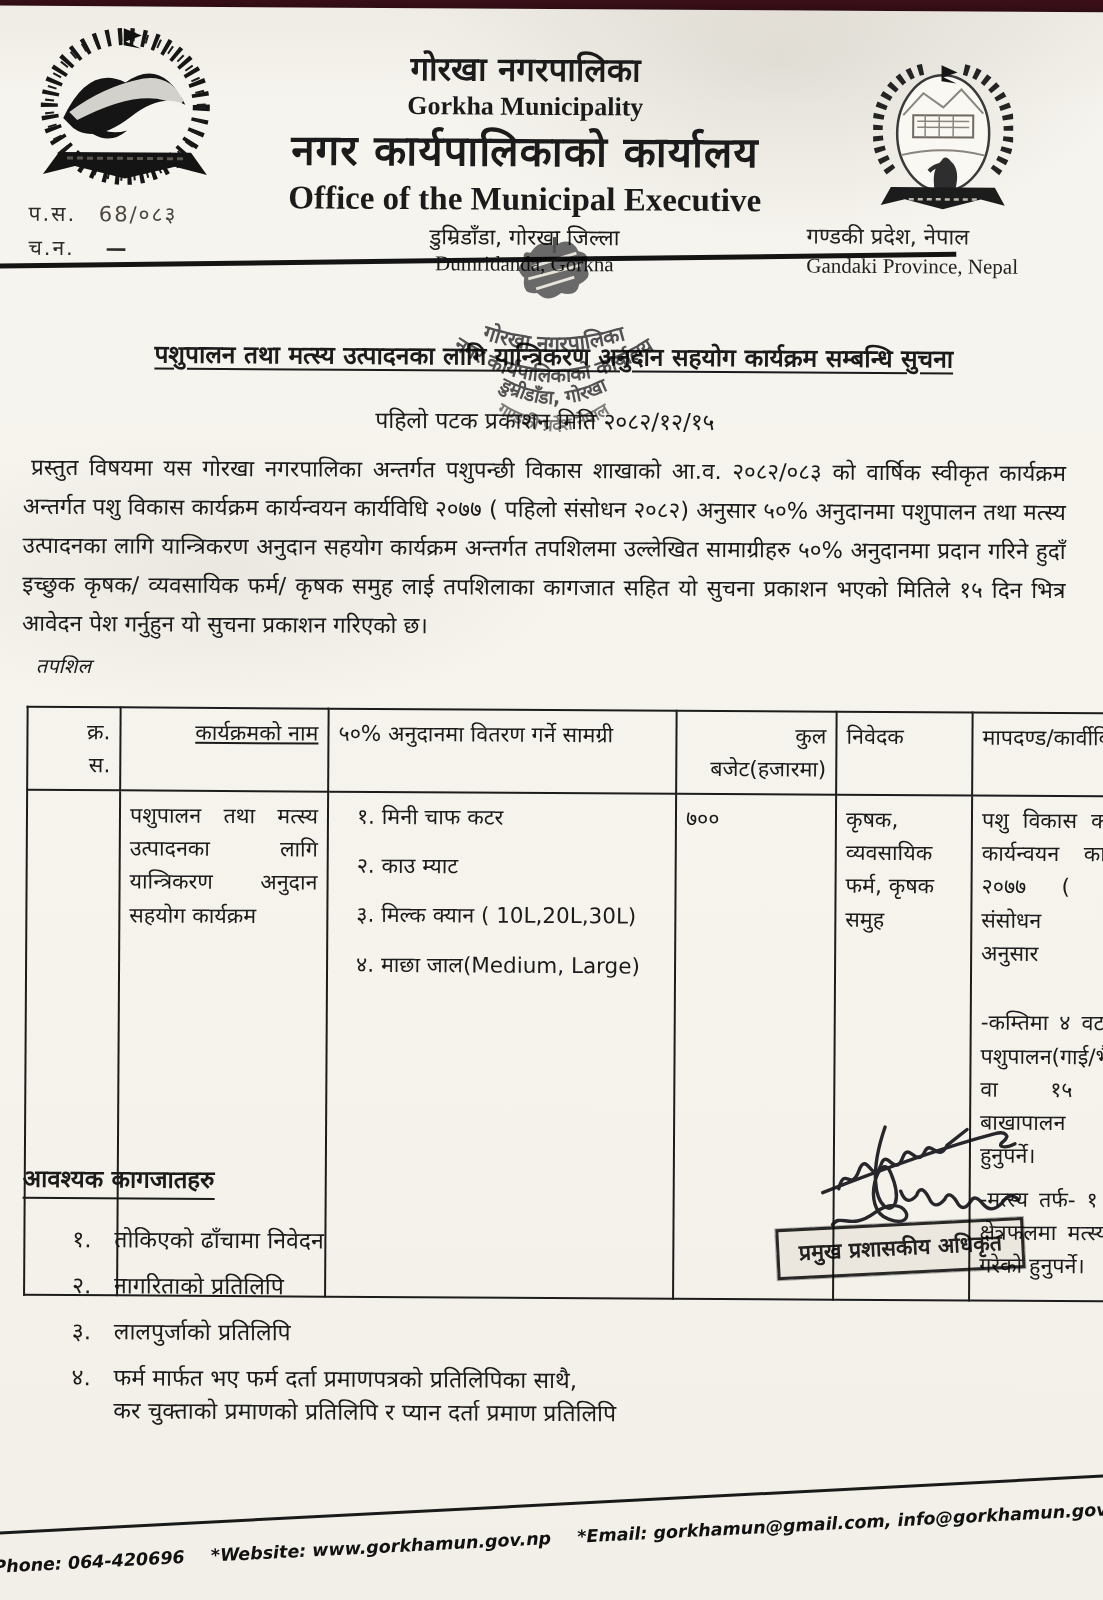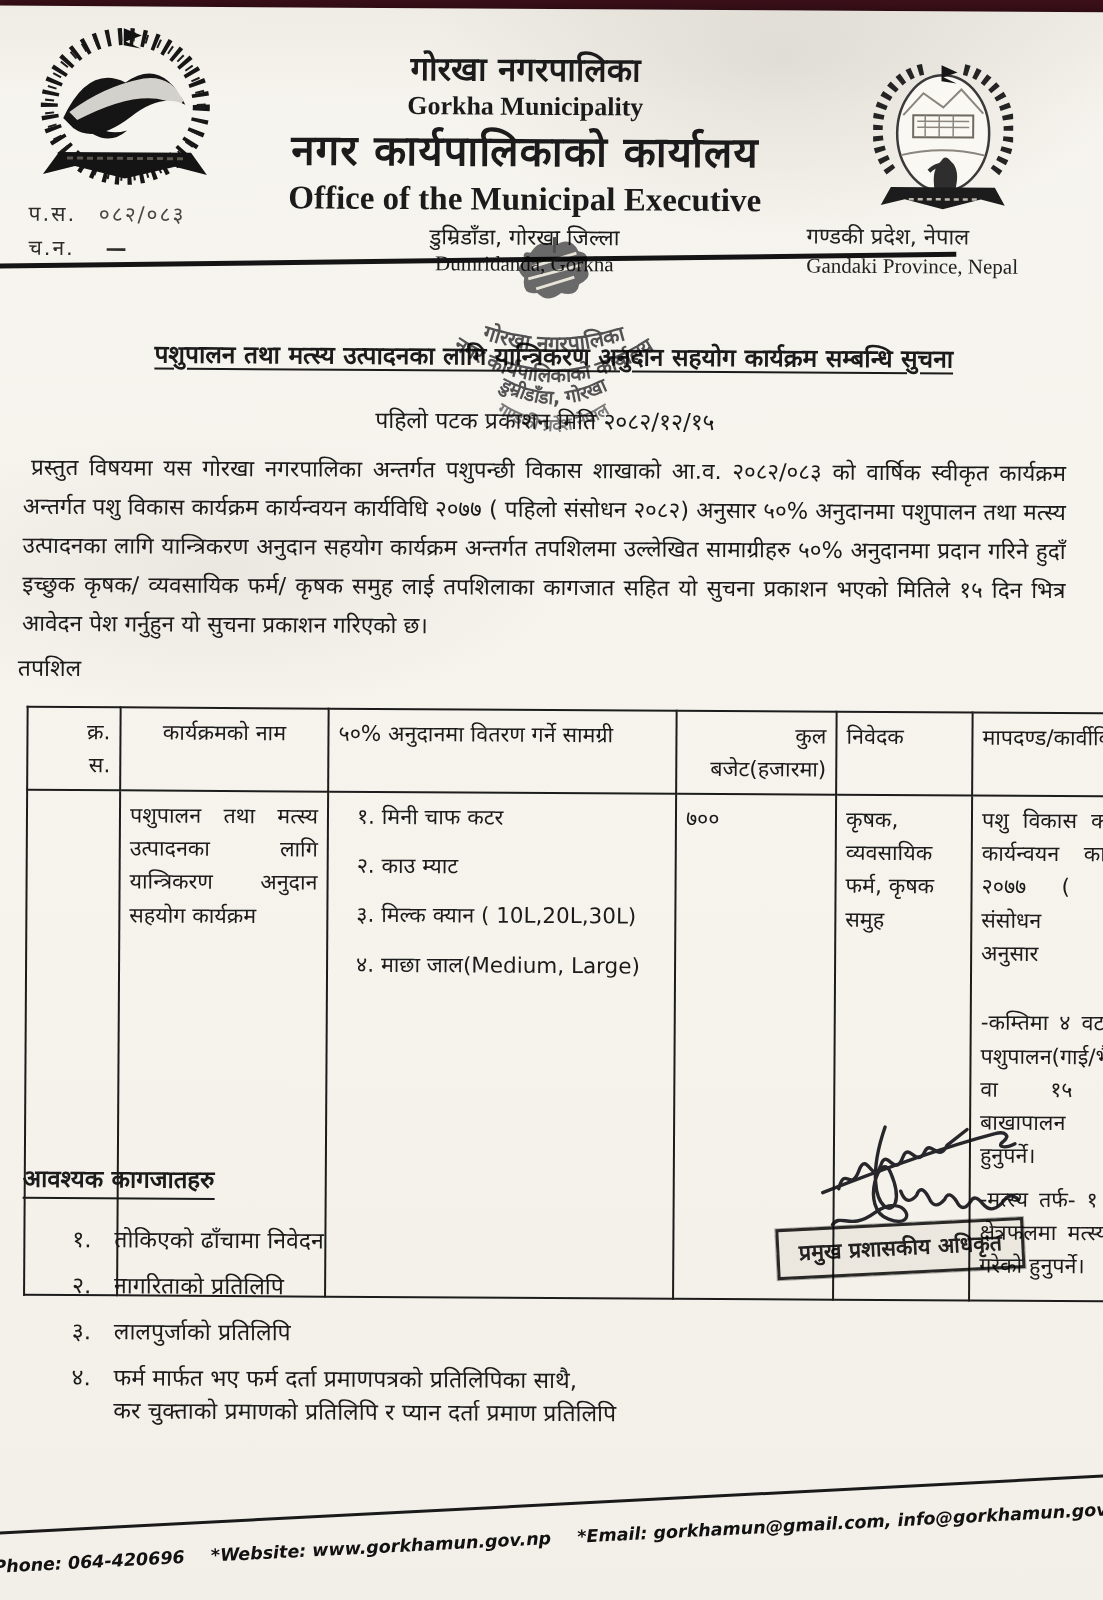--- a/index.html
+++ b/index.html
@@ -33,21 +33,21 @@
   .province{left:812px;top:212px;width:250px;font-size:22px;line-height:1.5;color:#222;}
   .province .en{font-size:21px;}
   .divider{left:0;top:258px;width:962px;height:5px;background:#141414;transform:rotate(-1.05deg);transform-origin:left center;}
   
   .round-stamp{left:402px;top:218px;width:316px;height:226px;mix-blend-mode:multiply;opacity:.88;}
   
   .title{left:130px;top:333px;width:860px;text-align:center;font-size:24.5px;font-weight:bold;
          text-decoration:underline;text-underline-offset:5px;text-decoration-thickness:2px;}
   .pubdate{left:0;top:398px;width:1103px;text-align:center;font-size:23px;}
   .bodytext{left:30px;top:442px;width:1043px;font-size:22.5px;line-height:39px;text-align:justify;text-indent:8px;}
-  .tapasil{left:26px;top:648px;font-size:23px;}
+  .tapasil{left:44px;top:648px;font-size:20px;font-style:italic;}
   
   table.main{position:absolute;left:35px;top:700px;width:1030px;border-collapse:collapse;table-layout:fixed;}
   table.main td{border:2px solid #1c1c1c;vertical-align:top;padding:7px 9px;font-size:21.5px;line-height:1.55;}
   td.c1{width:73px;}td.c2{width:188px;}td.c3{width:328px;}td.c4{width:140px;}td.c5{width:116px;}td.c6{width:173px;}
   .pre{white-space:pre-line;text-align:right;}
   .mat-line{margin-bottom:16px;}
   .just{text-align:justify;}
   .crit-p{margin:0 0 10px 0;text-align:justify;}
   .crit-gap{height:26px;}
   
@@ -105,21 +105,21 @@
     <div class="np h-np1">गोरखा नगरपालिका</div>
     <div class="en h-en1">Gorkha Municipality</div>
     <div class="np h-np2">नगर कार्यपालिकाको कार्यालय</div>
     <div class="en h-en2">Office of the Municipal Executive</div>
     <div class="np h-np3">डुम्रिडाँडा, गोरखा जिल्ला</div>
     <div class="en h-en3">Dumridanda, Gorkha</div>
   </div>
 
   <div class="abs refs">
     <div><span>प.स.</span>
-      <span style="margin-left:14px;color:#4a4741;">०८२/०८३</span></div>
+      <span style="margin-left:14px;color:#4a4741;">68/०८३</span></div>
     <div><span>च.न.</span>
       <span style="margin-left:22px;font-weight:bold;">—</span></div>
   </div>
 
   <div class="abs province">
     <div class="np">गण्डकी प्रदेश, नेपाल</div>
     <div class="en">Gandaki Province, Nepal</div>
   </div>
 
   <div class="abs divider"></div>
@@ -129,21 +129,21 @@
 
   <div class="abs bodytext np">प्रस्तुत विषयमा यस गोरखा नगरपालिका अन्तर्गत पशुपन्छी विकास शाखाको आ.व. २०८२/०८३ को वार्षिक स्वीकृत कार्यक्रम अन्तर्गत पशु विकास कार्यक्रम कार्यन्वयन कार्यविधि २०७७ ( पहिलो संसोधन २०८२) अनुसार ५०% अनुदानमा पशुपालन तथा मत्स्य उत्पादनका लागि यान्त्रिकरण अनुदान सहयोग कार्यक्रम अन्तर्गत तपशिलमा उल्लेखित सामाग्रीहरु ५०% अनुदानमा प्रदान गरिने हुदाँ इच्छुक कृषक/ व्यवसायिक फर्म/ कृषक समुह लाई तपशिलाका कागजात सहित यो सुचना प्रकाशन भएको मितिले १५ दिन भित्र आवेदन पेश गर्नुहुन यो सुचना प्रकाशन गरिएको छ।</div>
 
   <div class="abs tapasil np">तपशिल</div>
 
   <table class="main">
     <tbody>
         <tr>
       <td class="c1 pre">क्र.
 स.</td>
-      <td class="c2" style="text-align:center;">कार्यक्रमको नाम</td>
+      <td class="c2" style="text-align:right;text-decoration:underline;">कार्यक्रमको नाम</td>
       <td class="c3">५०% अनुदानमा वितरण गर्ने सामग्री</td>
       <td class="c4 pre">कुल
 बजेट(हजारमा)</td>
       <td class="c5">निवेदक</td>
       <td class="c6">मापदण्ड/कार्वीविधि</td>
     </tr>
     <tr style="height:312px;">
       <td class="c1"></td>
       <td class="c2 just">पशुपालन तथा मत्स्य उत्पादनका लागि यान्त्रिकरण अनुदान सहयोग कार्यक्रम</td>
       <td class="c3" style="padding-left:28px;">

